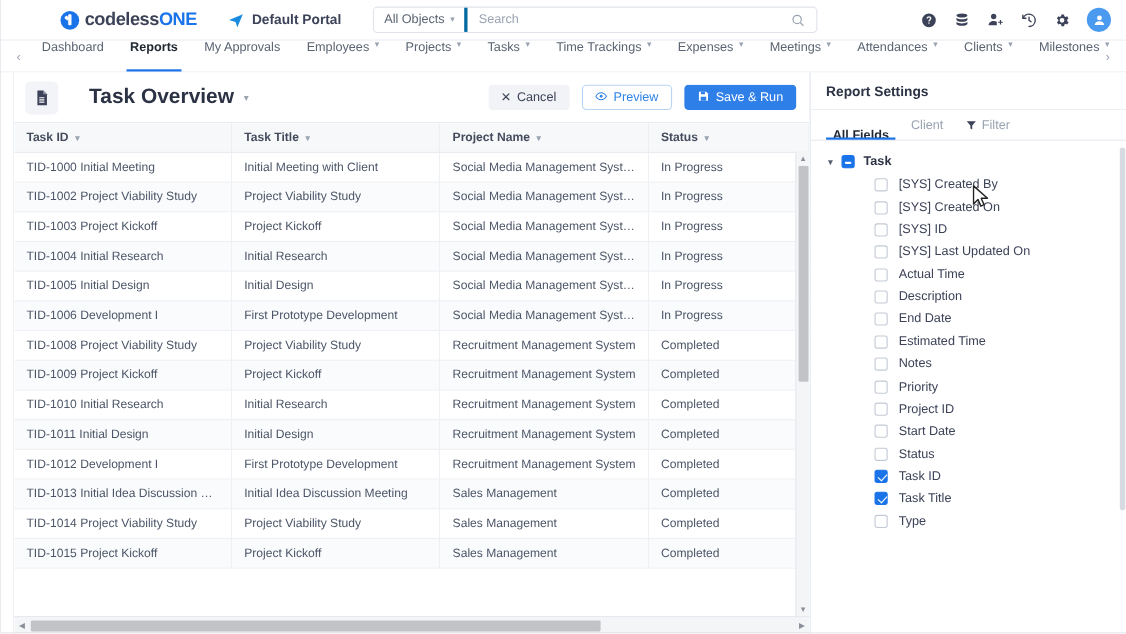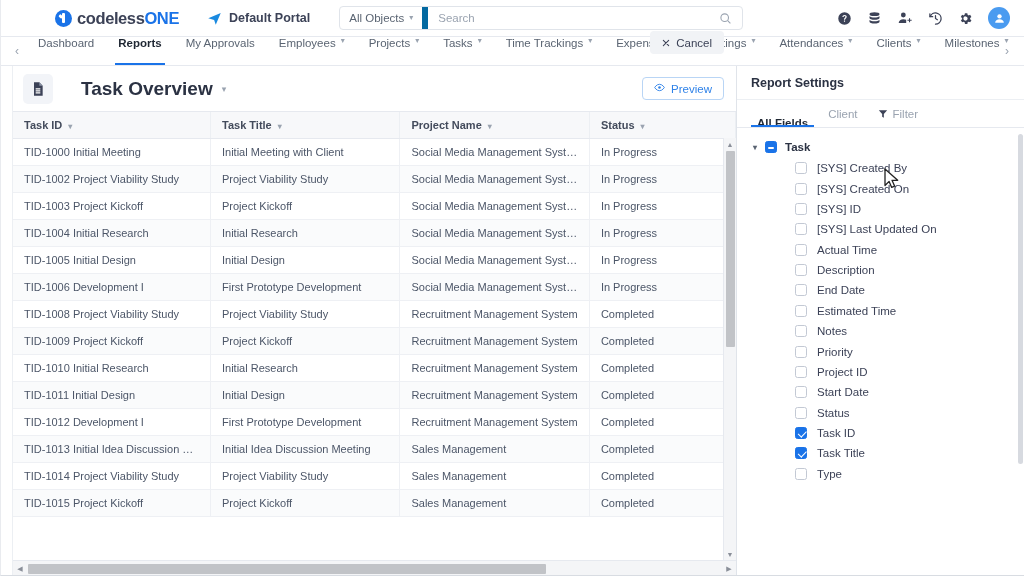--- a/index.html
+++ b/index.html
@@ -42,21 +42,21 @@
 
   .search-box {
     display: flex; align-items: center; margin-left: 29px;
     width: 404px; height: 24px;
     border: 1px solid #e0e4ea; border-radius: 4px; background: #fff;
   }
   .search-scope {
     display: flex; align-items: center; gap: 5px;
     font-size: 11.5px; color: #5a6472;
     padding: 0 9px; height: 100%;
-    border-right: 6px solid #0369a1; white-space: nowrap;
+    border-right: 3px solid #0369a1; white-space: nowrap;
   }
   .search-input {
     flex: 1; border: 0; outline: none; font-size: 11.5px;
     color: #3c4257; padding: 0 10px; background: transparent;
     font-family: inherit;
   }
   .search-input::placeholder { color: #9aa3b0; }
   .search-mag { padding-right: 10px; color: #9aa3b0; display:flex; }
 
   .top-icons { display: flex; align-items: center; gap: 15px; margin-left: auto; }
@@ -103,21 +103,21 @@
     padding: 0 12px 0 10px; border-bottom: 1px solid #e6e9ef;
     background: #fff;
   }
   .rep-icon-box {
     width: 30px; height: 30px; border-radius: 5px; background: #f2f4f8;
     display: flex; align-items: center; justify-content: center;
     color: #3c4257; flex: 0 0 auto;
   }
   .rep-title { font-size: 19px; font-weight: bold; color: #2b3243; margin-left: 28px; }
   .rep-title-caret { margin-left: 9px; color: #9aa3b0; font-size: 9px; }
-  .tb-actions { margin-left: auto; display: flex; align-items: flex-end; gap: 23px; flex-direction: column; }
+  .tb-actions { margin-left: auto; display: flex; align-items: center; gap: 11px; }
   .btn {
     height: 23px; display: inline-flex; align-items: center; gap: 6px;
     border-radius: 4px; font-size: 11.5px; padding: 0 11px;
     cursor: pointer; white-space: nowrap; font-family: inherit;
     border: 1px solid transparent;
   }
   .btn-cancel { background: #f1f3f6; color: #3c4257; }
   .btn-preview { background: #fff; color: #2f82e8; border-color: #b9d5f5; }
   .btn-save { background: #2f7fe8; color: #fff; }
 

